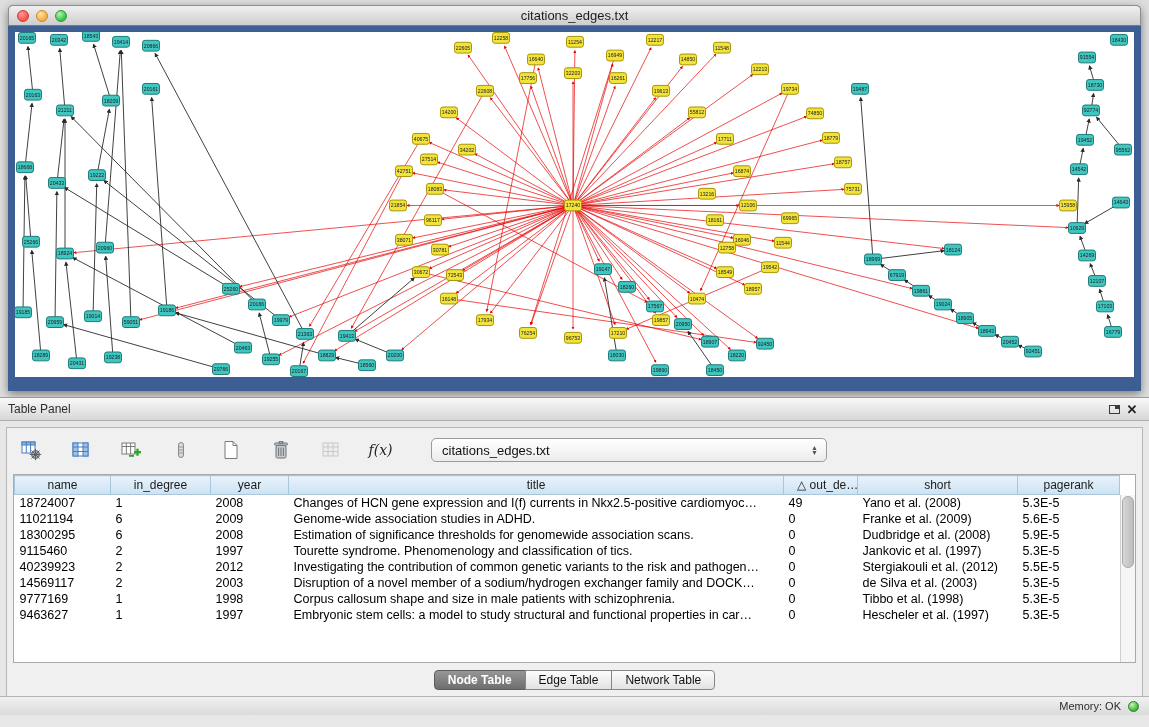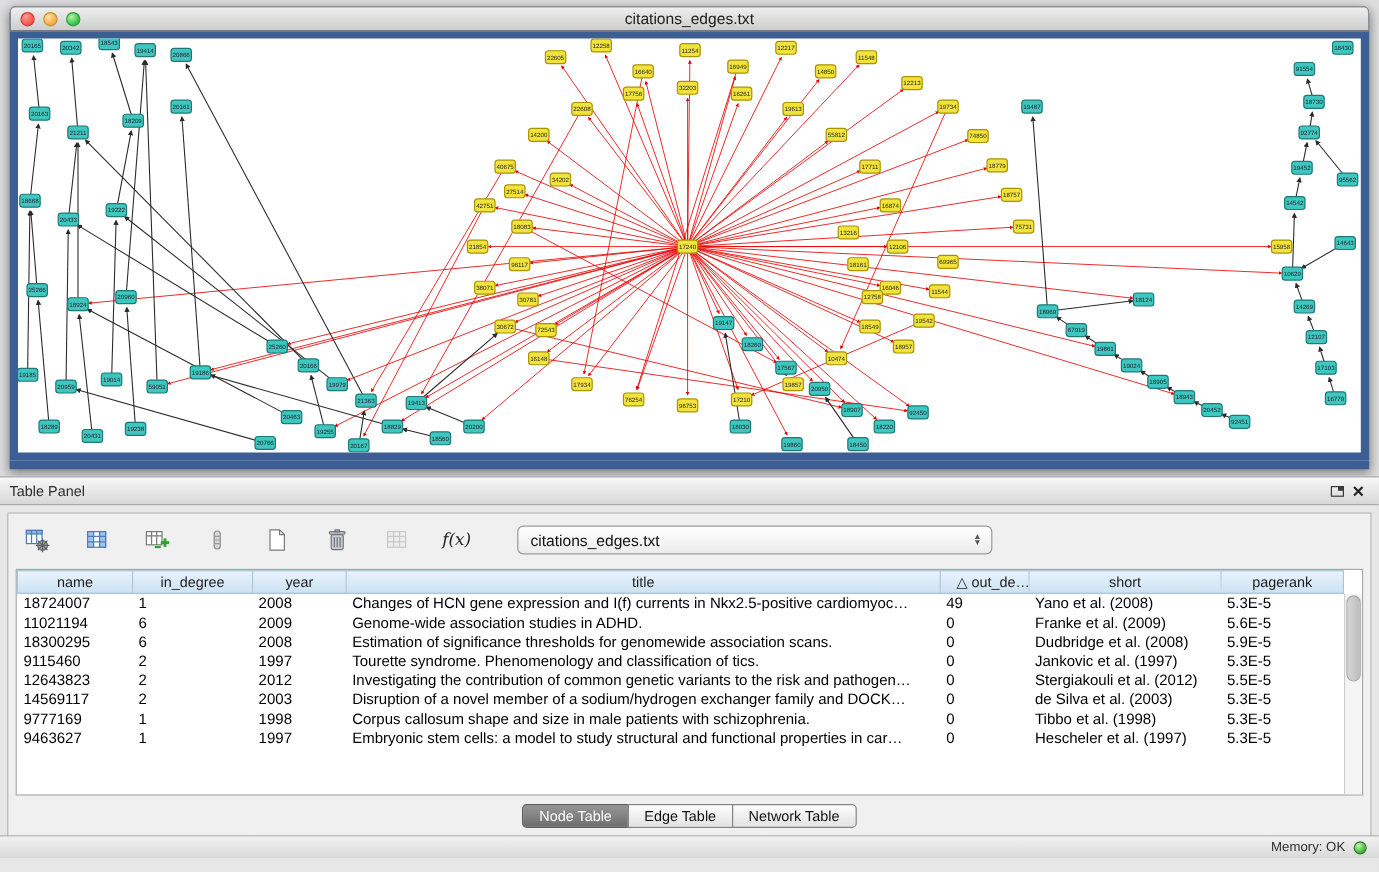--- a/index.html
+++ b/index.html
@@ -107,21 +107,21 @@
   }
 
   .tabs-row { display:flex; justify-content:center; margin-top:7px; }
   .tab {
     height:20px; padding:0 13px; font-size:12px; display:flex; align-items:center;
     border:1px solid #858585; margin-left:-1px;
     background:linear-gradient(#fdfdfd,#e2e2e2); color:#111;
   }
   .tab:first-child { border-radius:4px 0 0 4px; margin-left:0; }
   .tab:last-child { border-radius:0 4px 4px 0; }
-  .tab.active { background:linear-gradient(#969696,#6e6e6e); color:#fff; border-color:#5d5d5d; }
+  .tab.active { background:linear-gradient(#969696,#6e6e6e); color:#fff; border-color:#5d5d5d;font-weight:bold; }
 
   .statusbar {
     position:absolute; left:0; bottom:12px; width:100%; height:19px;
     background:linear-gradient(#f1f1f1,#dadada); border-top:1px solid #b4b4b4;
     display:flex; align-items:center; justify-content:flex-end;
     gap:7px; padding-right:10px; font-size:11px; color:#2d2d2d;
   }
   .mem-dot {
     width:11px; height:11px; border-radius:50%;
     background:radial-gradient(circle at 35% 30%, #c8f7b0, #3cb437 70%);
@@ -910,21 +910,21 @@
             <tr>
               <td class="c0">9115460</td>
               <td class="c1">2</td>
               <td class="c2">1997</td>
               <td class="c3">Tourette syndrome. Phenomenology and classification of tics.</td>
               <td class="c4">0</td>
               <td class="c5">Jankovic et al. (1997)</td>
               <td class="c6">5.3E-5</td>
             </tr>
             <tr>
-              <td class="c0">12643823</td>
+              <td class="c0">40239923</td>
               <td class="c1">2</td>
               <td class="c2">2012</td>
               <td class="c3">Investigating the contribution of common genetic variants to the risk and pathogen…</td>
               <td class="c4">0</td>
               <td class="c5">Stergiakouli et al. (2012)</td>
               <td class="c6">5.5E-5</td>
             </tr>
             <tr>
               <td class="c0">14569117</td>
               <td class="c1">2</td>

